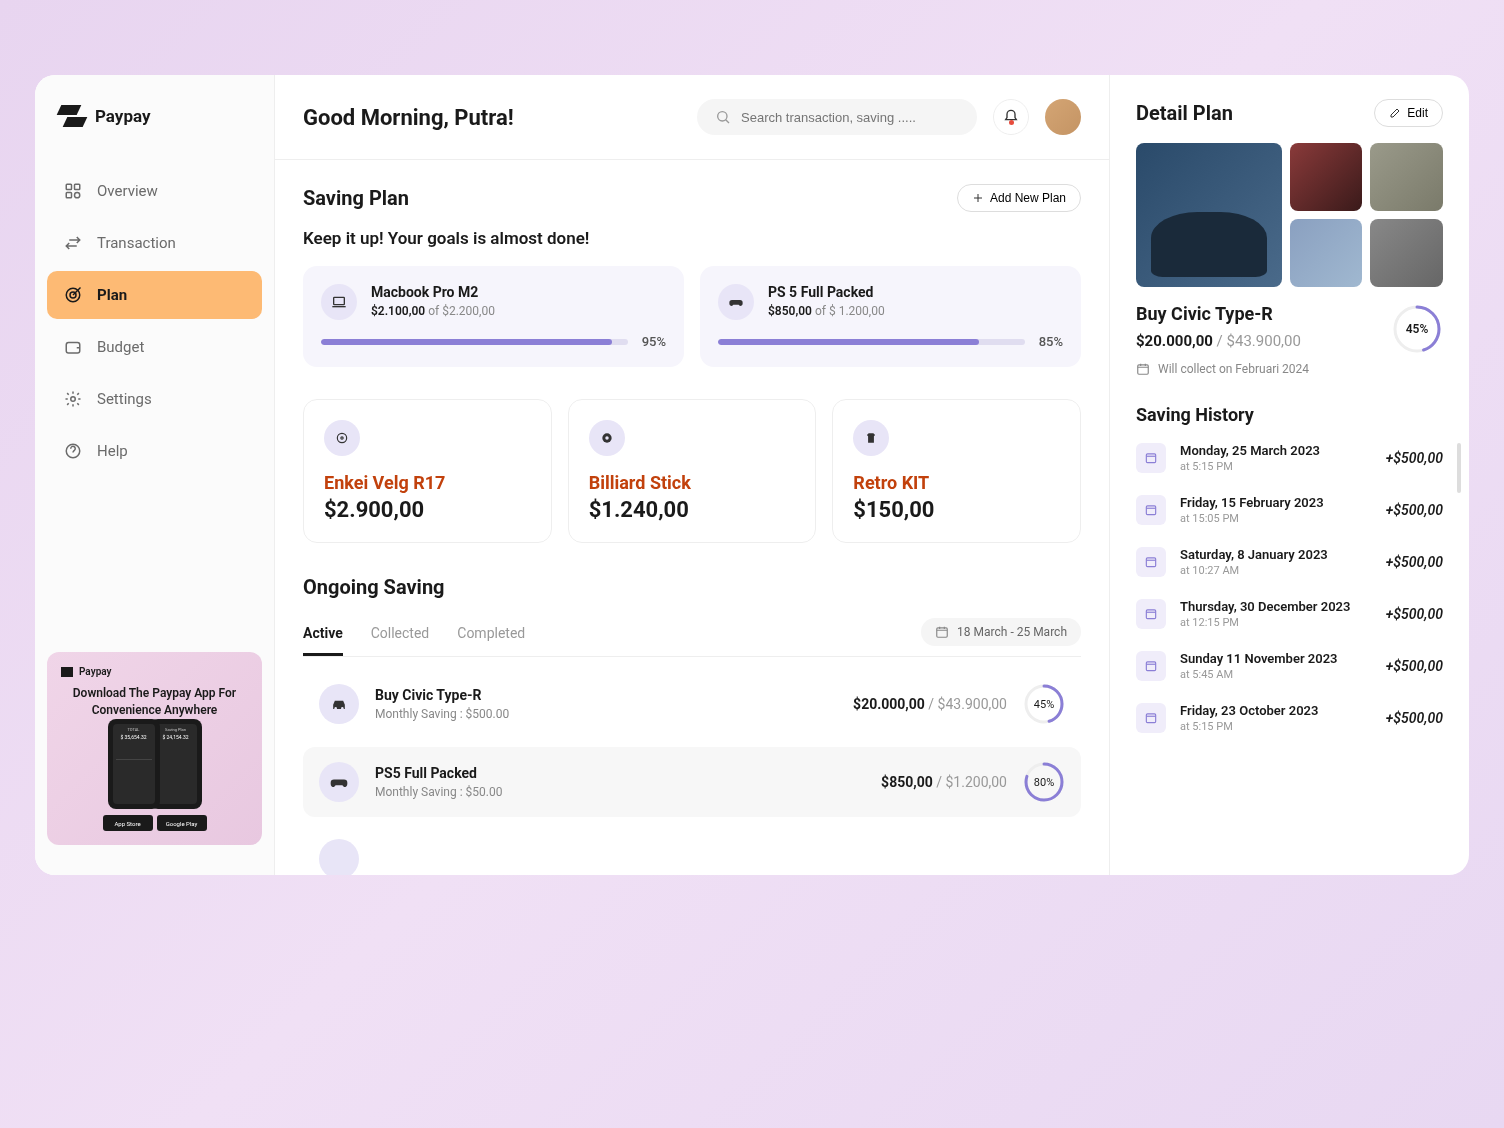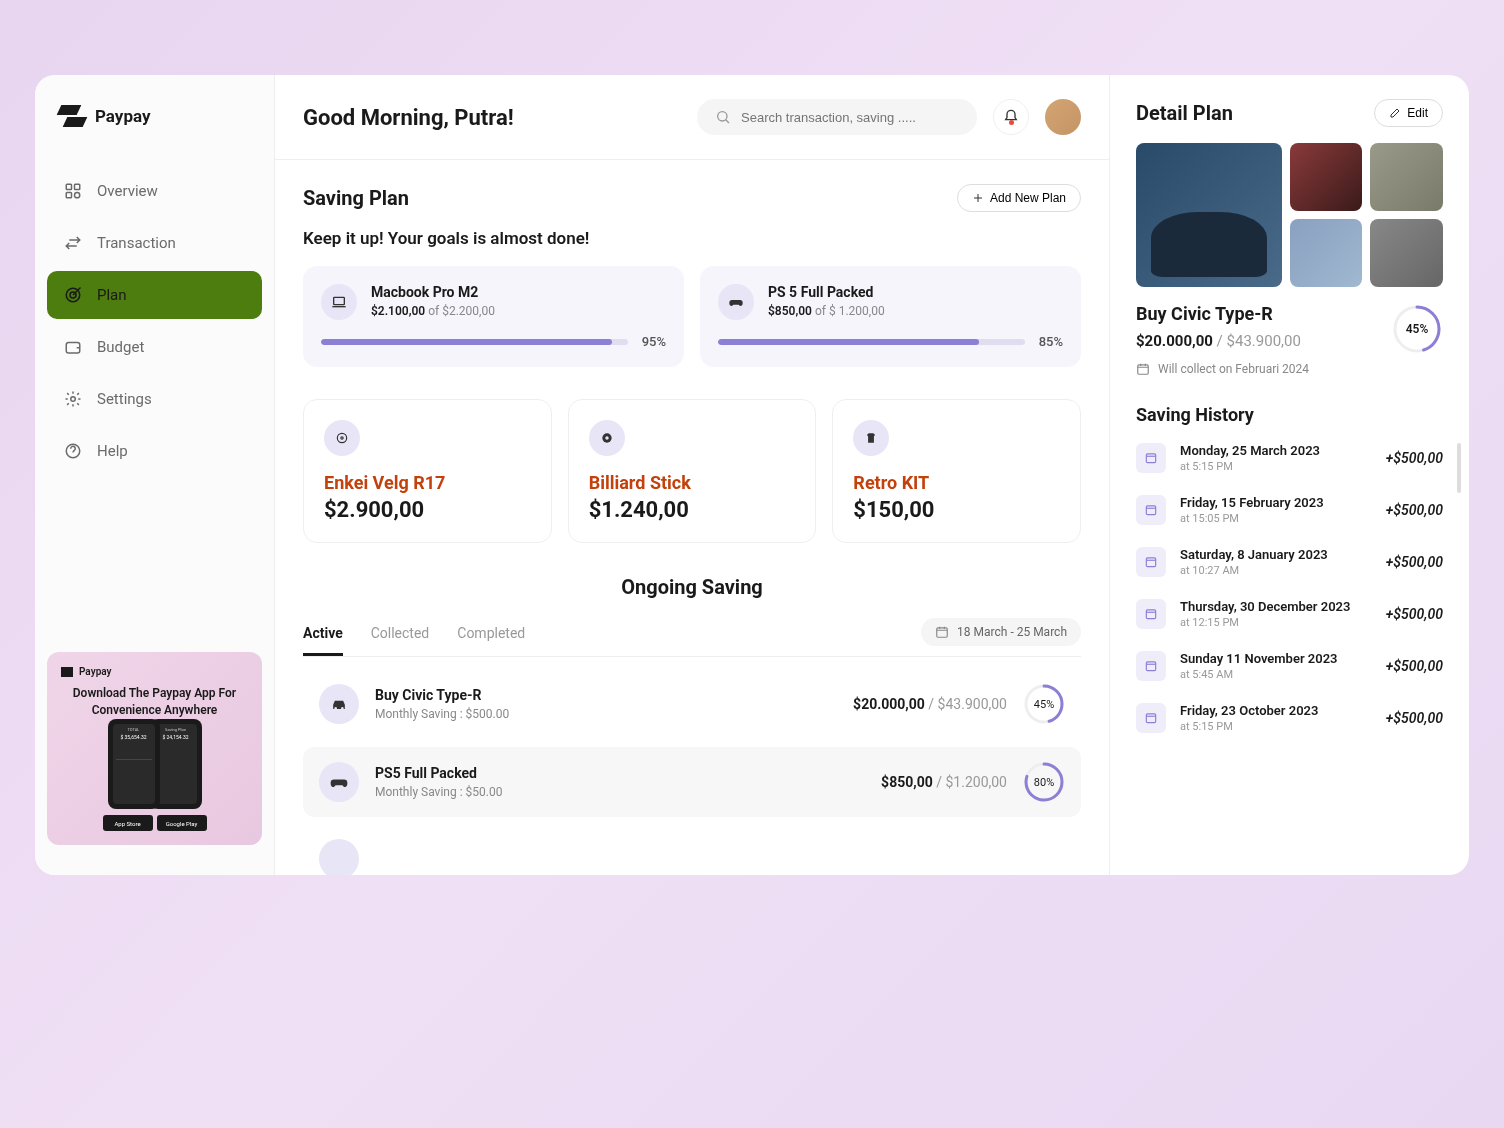--- a/index.html
+++ b/index.html
@@ -36,21 +36,21 @@
 }
 .logo-mark::before { top: 0; left: 0; }
 .logo-mark::after { bottom: 0; right: 0; }
 .logo-text { font-weight: 700; font-size: 17px; }
 .nav { display: flex; flex-direction: column; gap: 4px; }
 .nav-item {
   display: flex; align-items: center; gap: 14px;
   padding: 14px 16px; border-radius: 10px;
   color: #6b6b6b; font-size: 15px; cursor: pointer;
 }
-.nav-item.active { background: #4d7c0f; color: #1a1a1a; font-weight: 400; }
+.nav-item.active { background: #fdba74; color: #1a1a1a; font-weight: 700; }
 .nav-icon { width: 20px; height: 20px; display: flex; align-items: center; justify-content: center; }
 .promo {
   margin-top: auto; background: linear-gradient(135deg, #f0d5e8, #e8c8e0);
   border-radius: 12px; padding: 14px; text-align: center;
 }
 .promo-logo { display: flex; align-items: center; gap: 6px; font-size: 10px; font-weight: 600; margin-bottom: 8px; }
 .promo-logo .mini-mark { width: 12px; height: 10px; background: #1a1a1a; }
 .promo-text { font-size: 12px; font-weight: 600; line-height: 1.4; }
 .promo-phones { display: flex; justify-content: center; gap: -10px; }
 .phone {
@@ -79,21 +79,21 @@
   display: flex; align-items: center; justify-content: center; cursor: pointer; position: relative;
 }
 .bell-dot { position: absolute; width: 5px; height: 5px; background: #e74c3c; border-radius: 50%; bottom: 9px; }
 .avatar {
   width: 36px; height: 36px; border-radius: 50%;
   background: linear-gradient(135deg, #d4a574, #c49464);
 }
 
 .section { padding: 24px 28px; }
 .section-head { display: flex; align-items: center; justify-content: space-between; margin-bottom: 16px; }
-.section-title { font-size: 20px; font-weight: 700; text-align: center; }
+.section-title { font-size: 20px; font-weight: 700; }
 .btn-outline {
   display: flex; align-items: center; gap: 6px;
   border: 1px solid #ddd; border-radius: 16px; padding: 6px 14px;
   font-size: 12px; cursor: pointer; background: #fff;
 }
 .subtitle { font-size: 17px; font-weight: 600; margin-bottom: 18px; }
 
 .goal-cards { display: flex; gap: 16px; }
 .goal-card {
   flex: 1; background: #f6f5fc; border-radius: 14px; padding: 18px;

